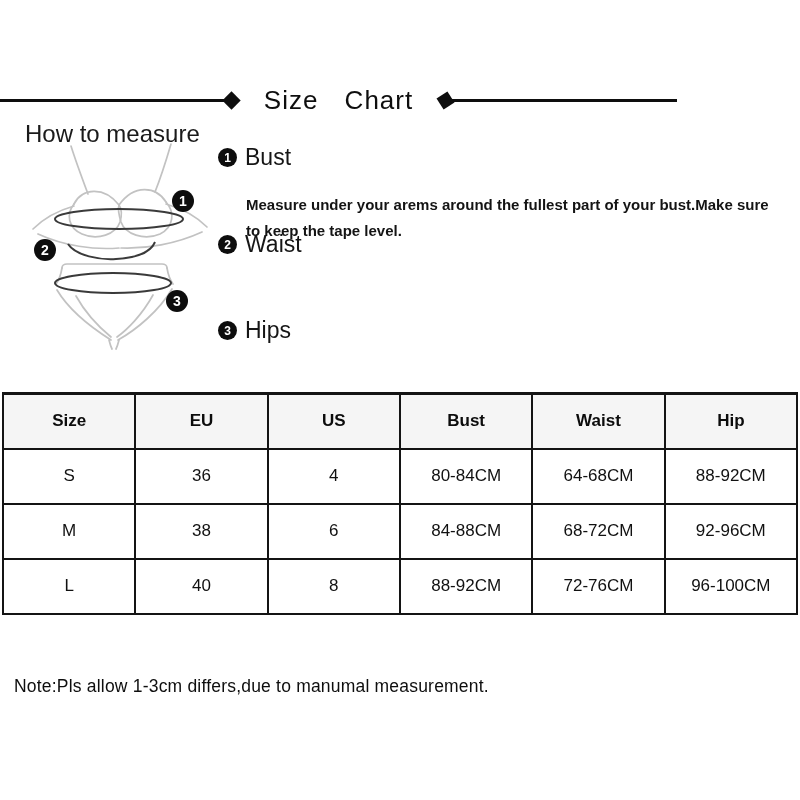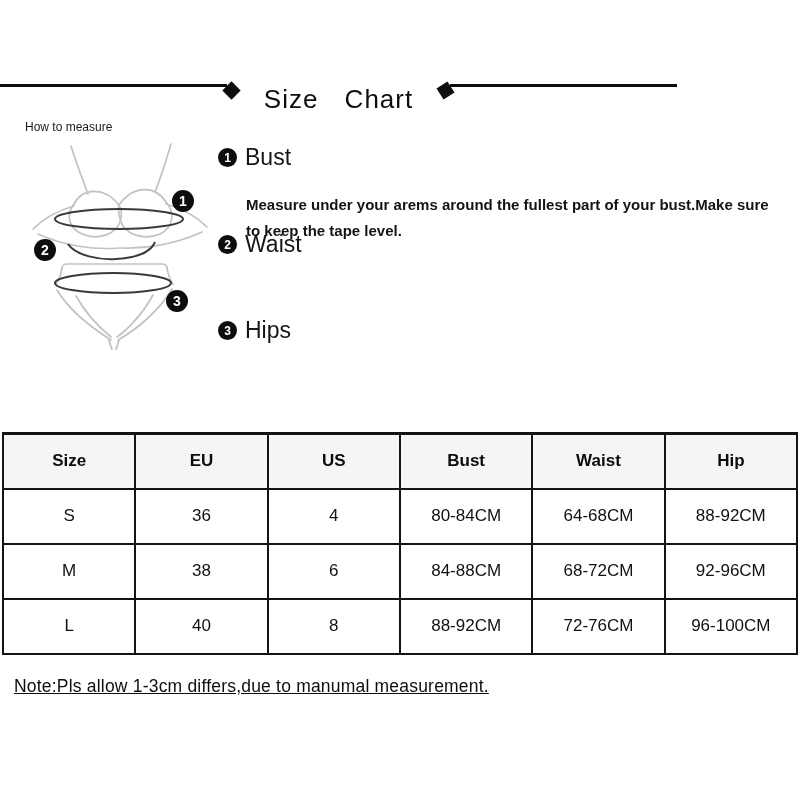--- a/index.html
+++ b/index.html
@@ -11,21 +11,21 @@
     position: relative;
     overflow: hidden;
   }
 
   
   .title-band {
     position: absolute;
     left: 0; top: 84px;
     width: 677px; height: 32px;
     display: flex;
-    align-items: flex-start;
+    align-items: center;
   }
   .rule {
     flex: 1 1 0;
     height: 3px;
     background: #0e0e0e;
   }
   .diamond {
     width: 13px; height: 13px;
     background: #0e0e0e;
     transform: rotate(45deg);
@@ -39,21 +39,21 @@
     letter-spacing: 1px;
     word-spacing: 18px;
     color: #0e0e0e;
     white-space: nowrap;
   }
 
   
   .htm-heading {
     position: absolute;
     left: 25px; top: 120px;
-    font-size: 12px;
+    font-size: 24px;
     font-weight: 500;
     color: #1a1a1a;
   }
   .figure-wrap {
     position: absolute;
     left: 24px; top: 142px;
     width: 192px; height: 208px;
   }
 
   
@@ -98,21 +98,20 @@
 
   
   .size-table {
     position: absolute;
     left: 2px; top: 392px;
     width: 796px;
     border-collapse: collapse;
     table-layout: fixed;
     border: 2px solid #141414;
     border-top-width: 3px;
-    margin-top: 40px;
   }
   .size-table th, .size-table td {
     border: 2px solid #141414;
     text-align: center;
     vertical-align: middle;
     height: 55px;
     font-size: 17px;
     overflow: hidden;
   }
   .size-table th {
@@ -127,21 +126,20 @@
   }
 
   
   .note-text {
     position: absolute;
     left: 14px; top: 676px;
     font-size: 17.5px;
     font-weight: 400;
     color: #0e0e0e;
     letter-spacing: 0.2px;
-    text-decoration: underline;
   }
 </style>
 </head>
 <body>
 
 <div class="title-band">
   <div class="rule"></div>
   <div class="diamond left"></div>
   <div class="page-title">Size Chart</div>
   <div class="diamond right"></div>

